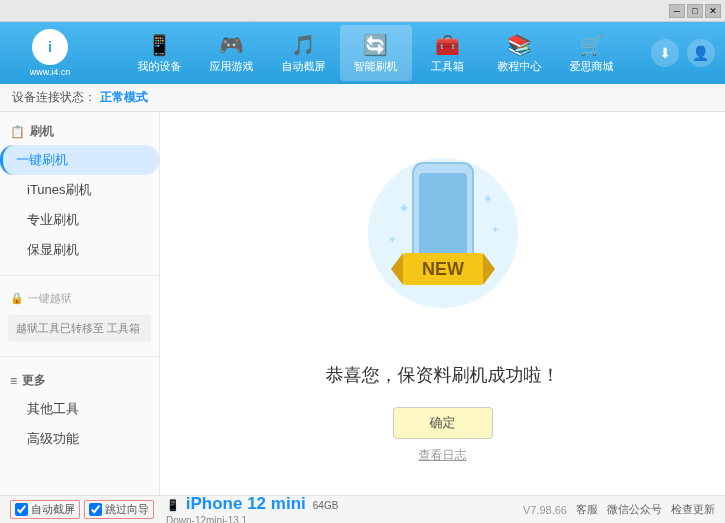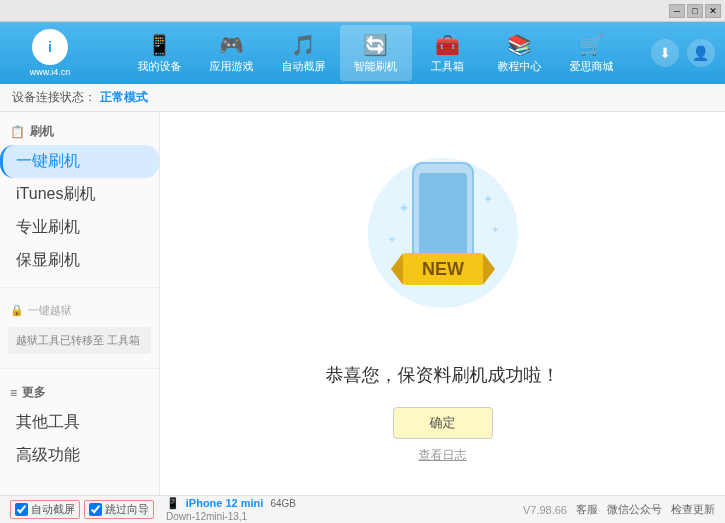--- a/index.html
+++ b/index.html
@@ -129,22 +129,22 @@
     .sidebar-section {
       padding: 6px 0;
     }
     .sidebar-section-header {
       display: flex; align-items: center;
       padding: 5px 10px;
       font-size: 12px; color: #666;
       font-weight: bold;
     }
     .sidebar-item {
-      padding: 6px 16px;
-      font-size: 16px;
+      padding: 6px 27px;
+      font-size: 13px;
       color: #444;
       cursor: pointer;
       border-radius: 14px;
     }
     .sidebar-item.active {
       background: #d6ebff;
       color: #1890ff;
       border-left: 3px solid #1890ff;
       padding-left: 13px;
     }
@@ -226,21 +226,21 @@
     }
     .checkbox-item {
       display: flex; align-items: center; gap: 3px;
       border: 1px solid #e88;
       padding: 1px 4px;
       border-radius: 2px;
     }
     .device-info {
       margin-left: 8px;
     }
-    .device-name { color: #1890ff; font-weight: bold; font-size: 11px; }
+    .device-name { color: #1890ff; font-weight: bold; font-size: 17px; }
     .device-detail { color: #888; font-size: 10px; }
     .bottom-right {
       display: flex;
       align-items: center;
       gap: 9px;
       font-size: 11px;
       color: #666;
     }
     .bottom-right-item { cursor: pointer; }
     .version { color: #999; }

